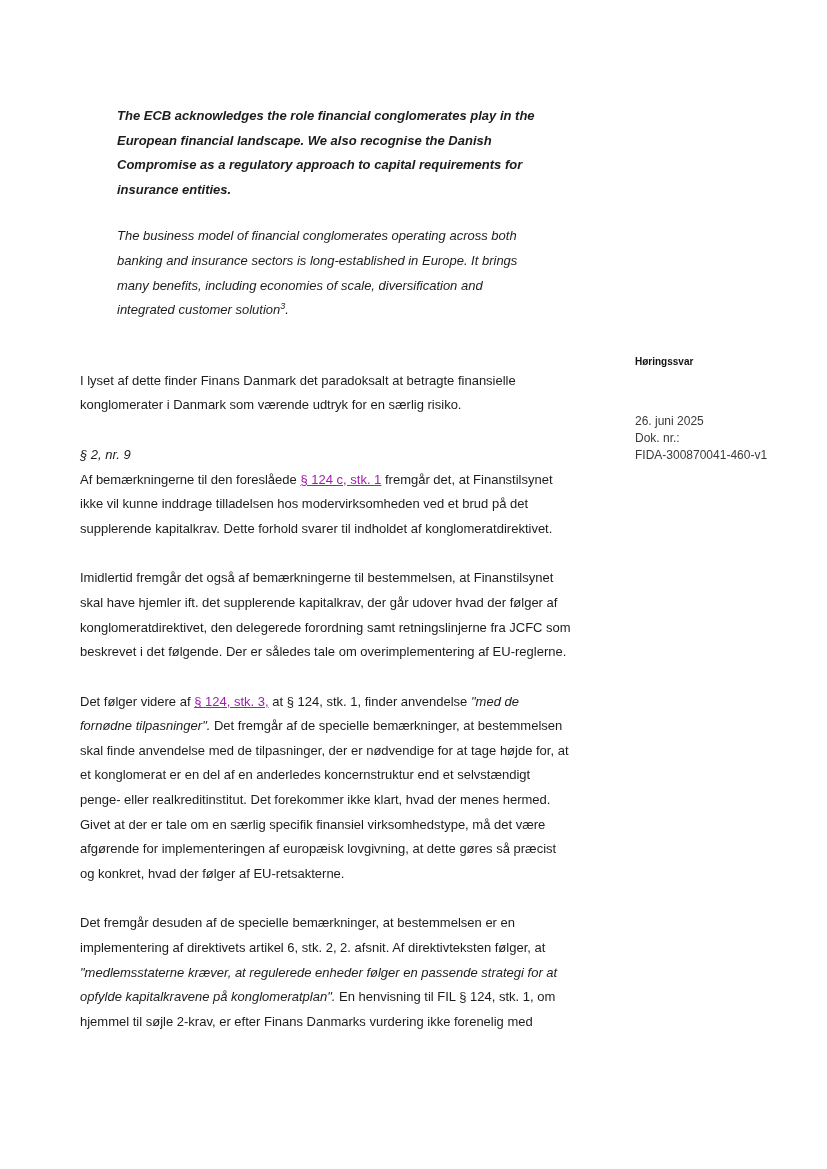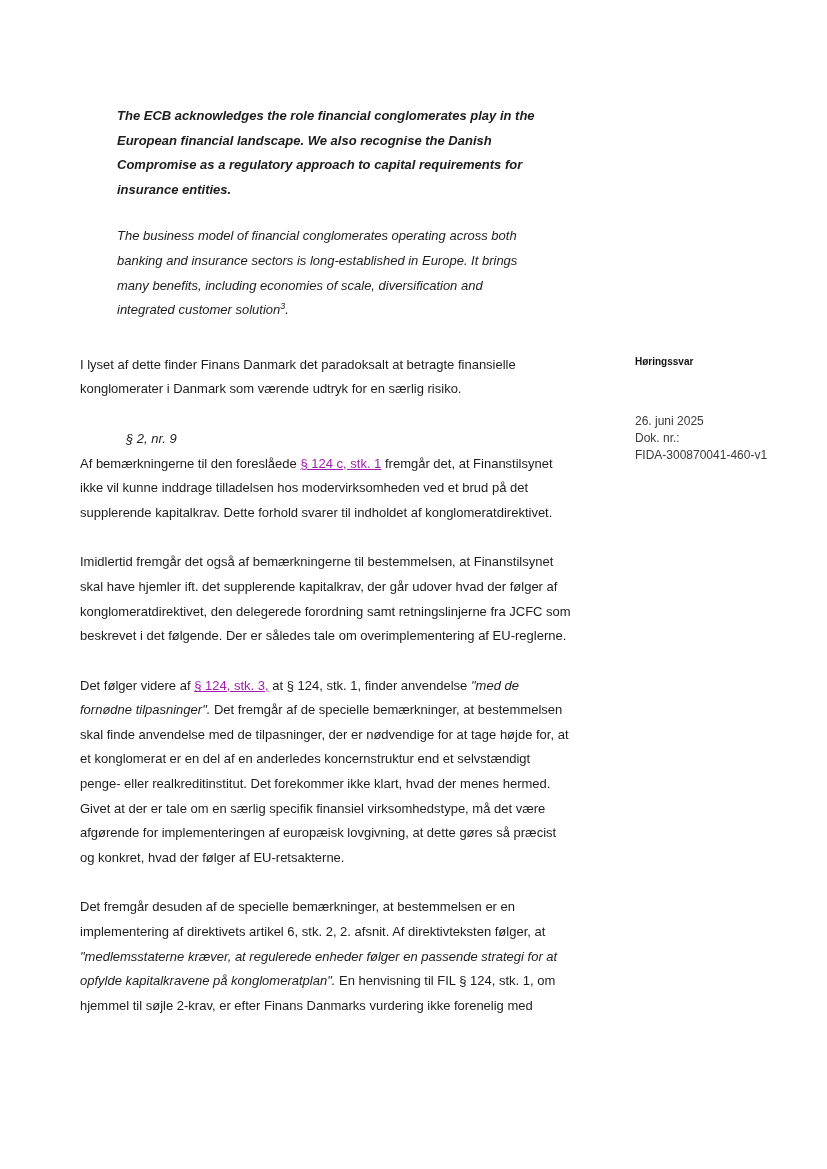--- a/index.html
+++ b/index.html
@@ -27,27 +27,26 @@
     line-height: 24.6px;
     color: #1c1c1c;
   }
   .quote {
     margin-left: 37px;
     width: 424px;
     font-style: italic;
     margin-bottom: 22px;
   }
   .quote.bold { font-weight: bold; }
-  .quote:last-of-type { margin-bottom: 30px; }
+  .quote:last-of-type { margin-bottom: 46px; }
   .para { margin-bottom: 25px; }
   .section-heading {
     font-style: italic;
     margin-top: 10px;
     margin-bottom: 0;
-    margin-left: 46px;
   }
   .doc-link {
     color: #a21caf;
     text-decoration: underline;
     cursor: pointer;
   }
   .inline-italic { font-style: italic; }
   sup.fn-ref {
     font-size: 9px;
     vertical-align: super;

